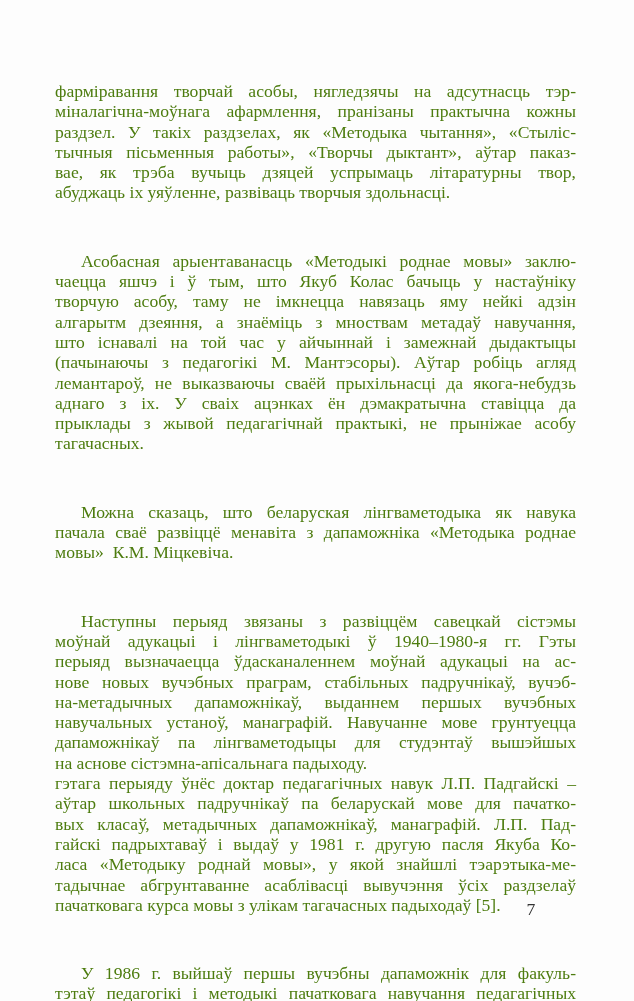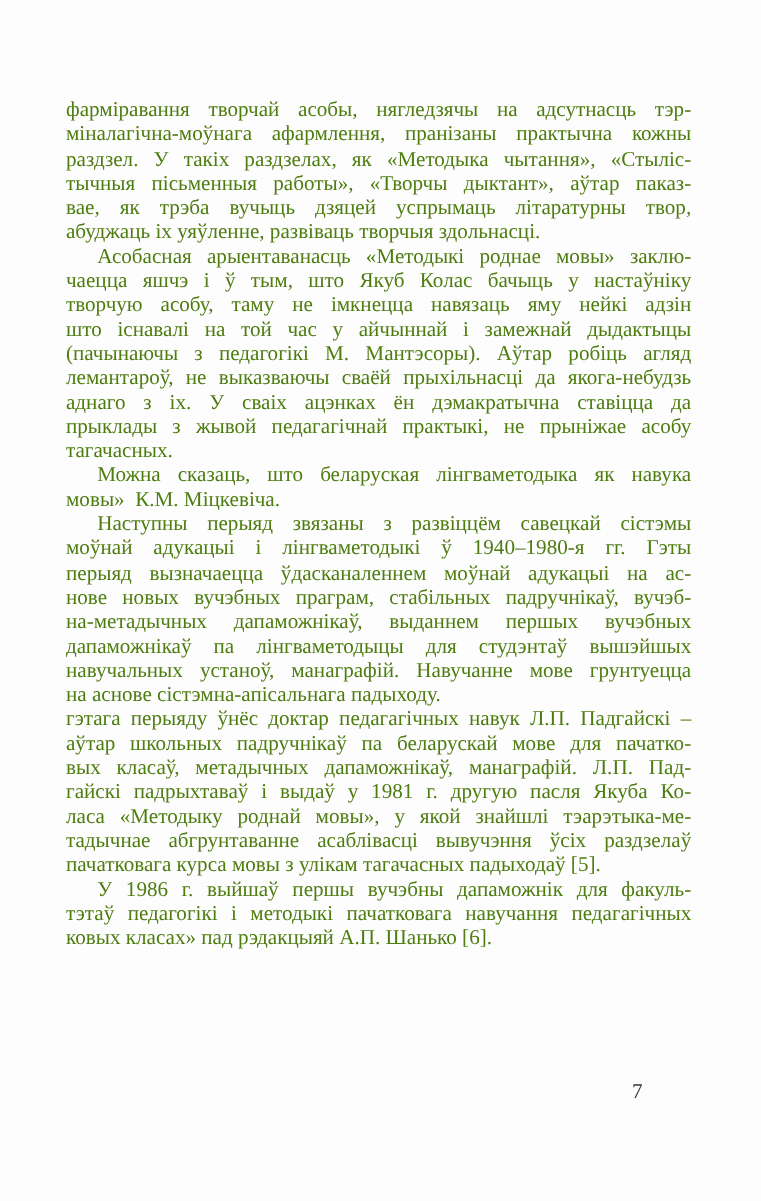--- a/index.html
+++ b/index.html
@@ -34,20 +34,21 @@
     text-align: justify;
     text-align-last: justify;
     overflow: visible;
   }
   .line.last {
     text-align: right;
     text-align-last: left;
   }
   .line.indent {
     padding-left: 26px;
+    margin-top: 48px;
   }
   .bold { font-weight: normal; }
   .italic { }
   .page-number {
     position: absolute;
     left: 521px;
     top: 899px;
     width: 20px;
     font-size: 17.6px;
     line-height: 20.3px;
@@ -65,39 +66,41 @@
         <div class="line"><span>міналагічна-моўнага афармлення, пранізаны практычна кожны</span></div>
         <div class="line"><span>раздзел. У такіх раздзелах, як «Методыка чытання», «Стыліс-</span></div>
         <div class="line"><span>тычныя пісьменныя работы», «Творчы дыктант», аўтар паказ-</span></div>
         <div class="line"><span>вае, як трэба вучыць дзяцей успрымаць літаратурны твор,</span></div>
         <div class="line last"><span>абуджаць іх уяўленне, развіваць творчыя здольнасці.</span></div>
       </div>
       <div class="paragraph">
         <div class="line indent"><span>Асобасная арыентаванасць «Методыкі роднае мовы» заклю-</span></div>
         <div class="line"><span>чаецца яшчэ і ў тым, што Якуб Колас бачыць у настаўніку</span></div>
         <div class="line"><span>творчую асобу, таму не імкнецца навязаць яму нейкі адзін</span></div>
+        <div class="line"><span>алгарытм дзеяння, а знаёміць з мноствам метадаў навучання,</span></div>
         <div class="line"><span>што існавалі на той час у айчыннай і замежнай дыдактыцы</span></div>
         <div class="line"><span>(пачынаючы з педагогікі М. Мантэсоры). Аўтар робіць агляд</span></div>
         <div class="line"><span>лемантароў, не выказваючы сваёй прыхільнасці да якога-небудзь</span></div>
         <div class="line"><span>аднаго з іх. У сваіх ацэнках ён дэмакратычна ставіцца да</span></div>
         <div class="line"><span>прыклады з жывой педагагічнай практыкі, не прыніжае асобу</span></div>
         <div class="line last"><span>тагачасных.</span></div>
       </div>
       <div class="paragraph">
         <div class="line indent"><span>Можна сказаць, што беларуская лінгваметодыка як навука</span></div>
+        <div class="line"><span>пачала сваё развіццё менавіта з дапаможніка «Методыка роднае</span></div>
         <div class="line last"><span>мовы»&nbsp;&nbsp;К.М. Міцкевіча.</span></div>
       </div>
       <div class="paragraph">
         <div class="line indent"><span class="bold">Наступны перыяд звязаны з развіццём савецкай сістэмы</span></div>
         <div class="line"><span class="bold">моўнай адукацыі і лінгваметодыкі ў 1940–1980-я гг.</span><span> Гэты</span></div>
         <div class="line"><span>перыяд вызначаецца ўдасканаленнем моўнай адукацыі на ас-</span></div>
         <div class="line"><span>нове новых вучэбных праграм, стабільных падручнікаў, вучэб-</span></div>
         <div class="line"><span>на-метадычных дапаможнікаў, выданнем першых вучэбных</span></div>
+        <div class="line"><span>навучальных устаноў, манаграфій. Навучанне мове грунтуецца</span></div>
         <div class="line"><span>дапаможнікаў па лінгваметодыцы для студэнтаў вышэйшых</span></div>
-        <div class="line"><span>навучальных устаноў, манаграфій. Навучанне мове грунтуецца</span></div>
         <div class="line last"><span>на аснове сістэмна-апісальнага падыходу.</span></div>
       </div>
       <div class="paragraph">
         <div class="line"><span>гэтага перыяду ўнёс доктар педагагічных навук Л.П. Падгайскі –</span></div>
         <div class="line"><span>аўтар школьных падручнікаў па беларускай мове для пачатко-</span></div>
         <div class="line"><span>вых класаў, метадычных дапаможнікаў, манаграфій. Л.П. Пад-</span></div>
         <div class="line"><span>гайскі падрыхтаваў і выдаў у 1981 г. другую пасля Якуба Ко-</span></div>
         <div class="line"><span>ласа «Методыку роднай мовы», у якой знайшлі тэарэтыка-ме-</span></div>
         <div class="line"><span>тадычнае абгрунтаванне асаблівасці вывучэння ўсіх раздзелаў</span></div>
         <div class="line last"><span>пачатковага курса мовы з улікам тагачасных падыходаў [5].</span></div>

